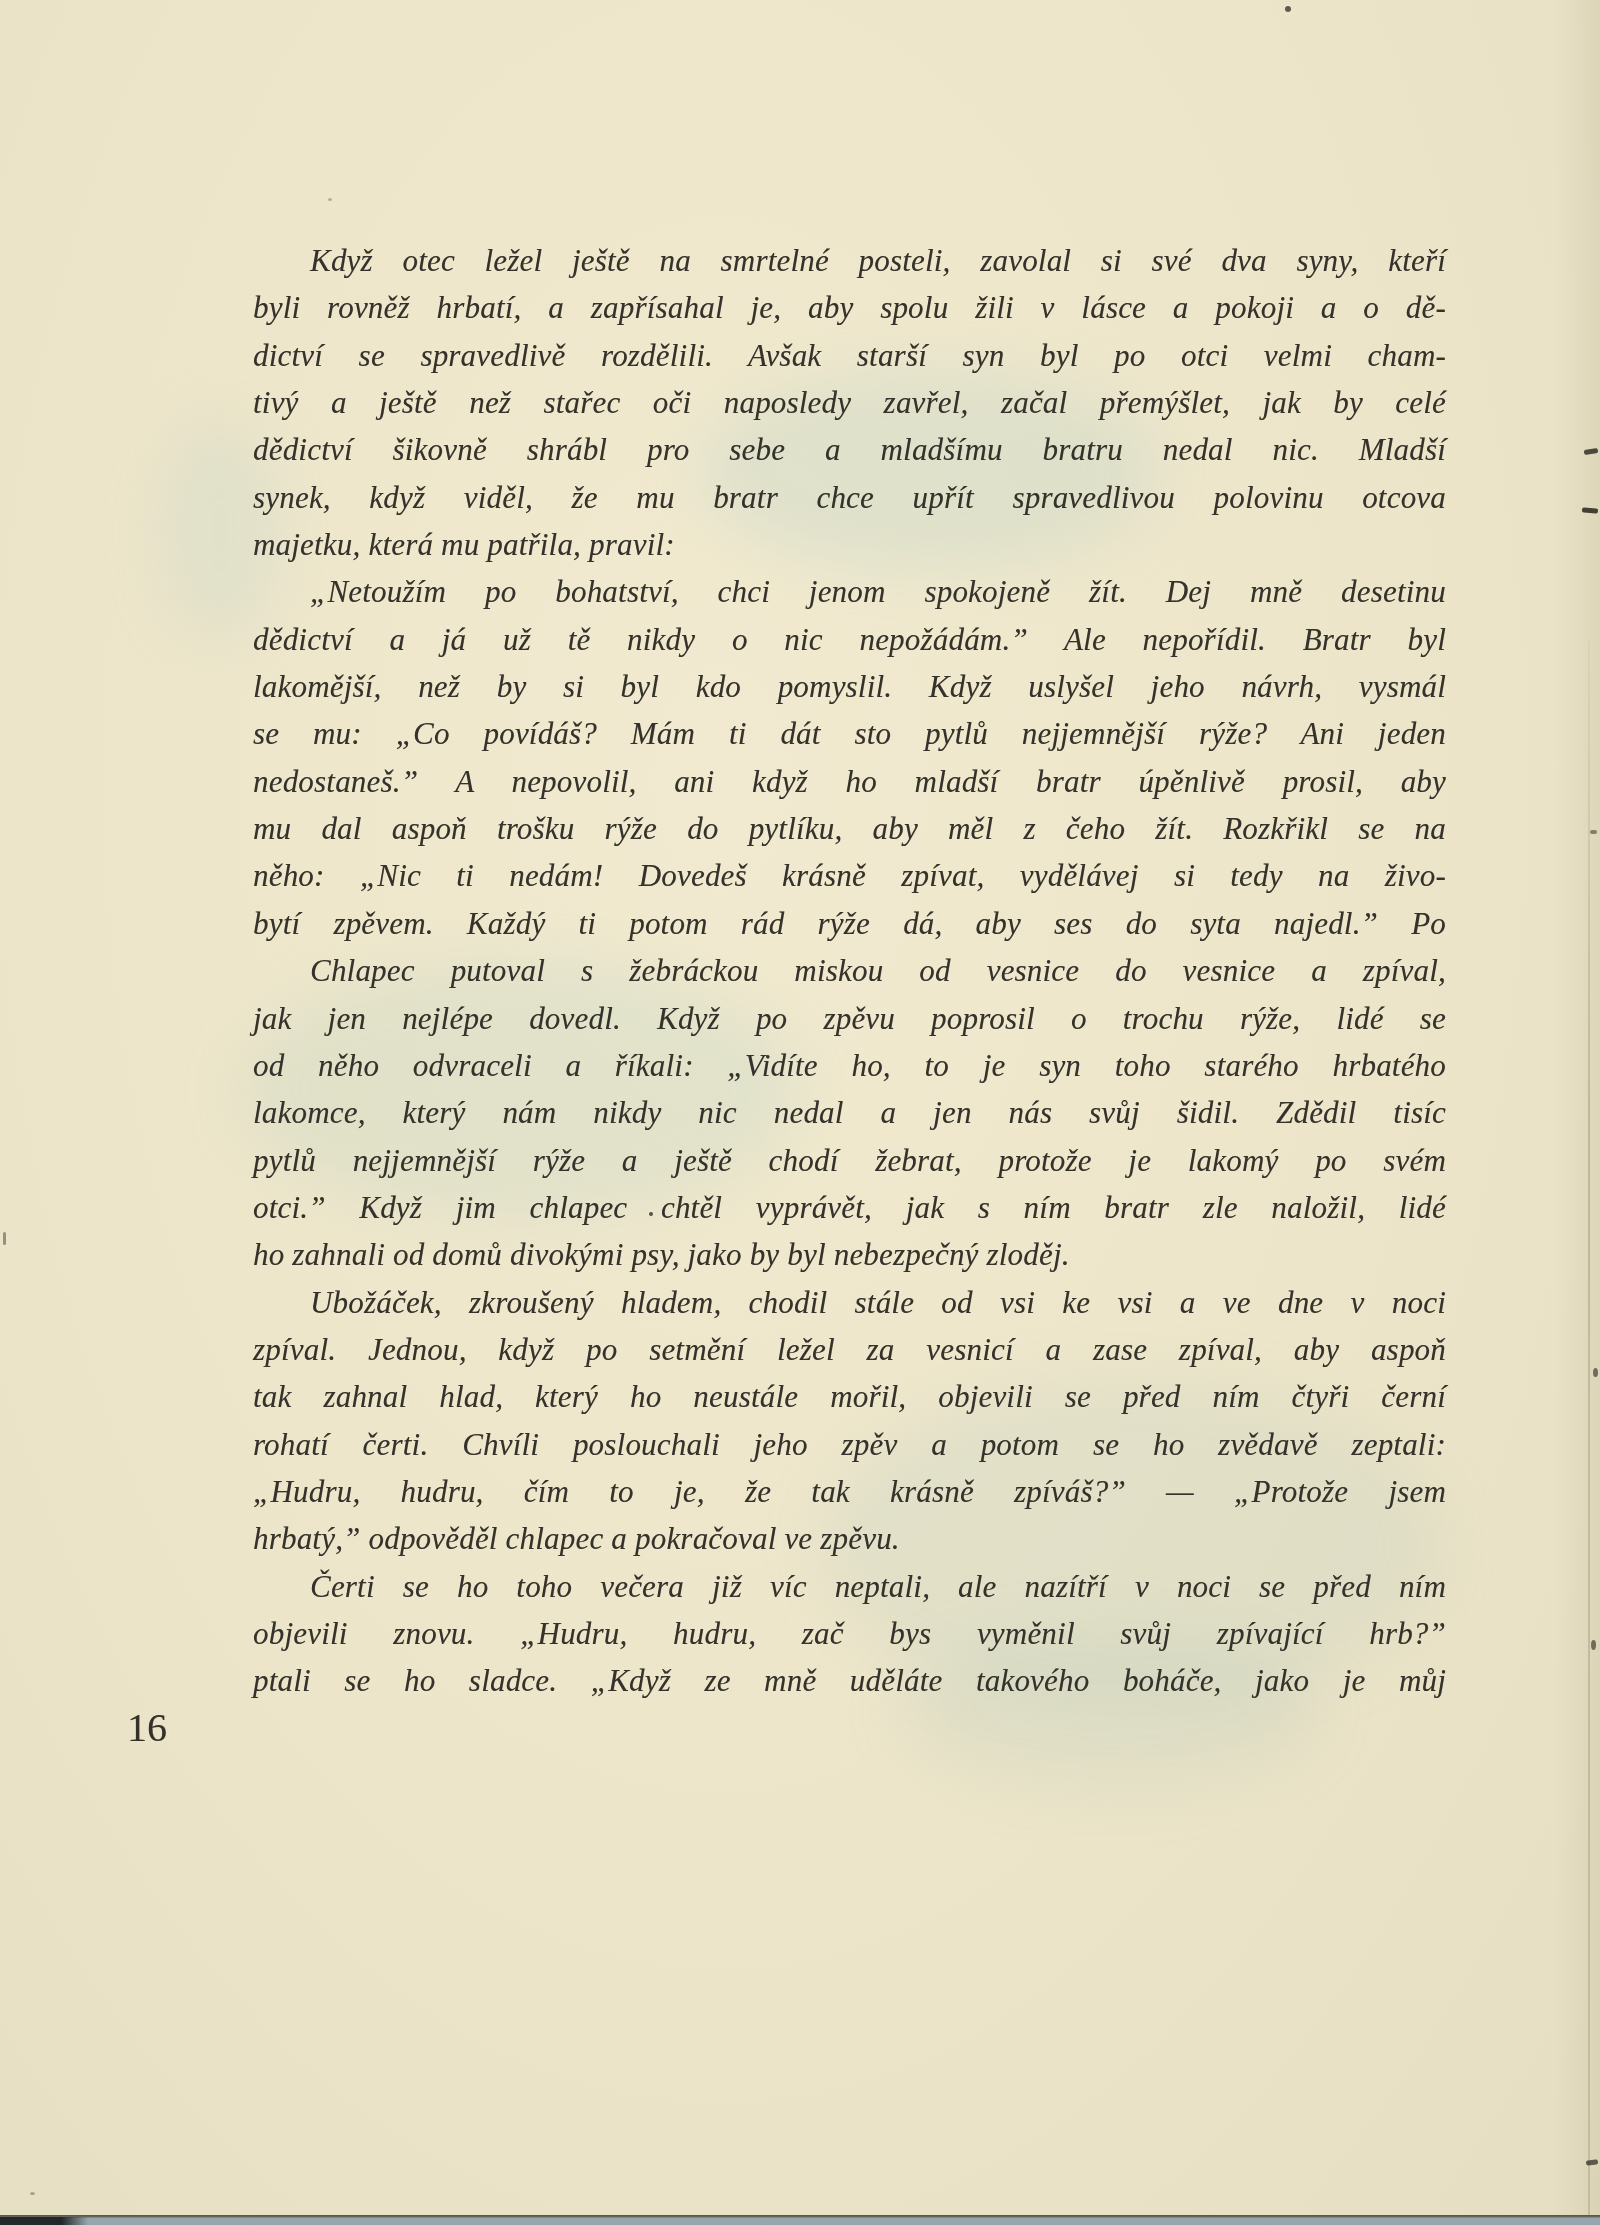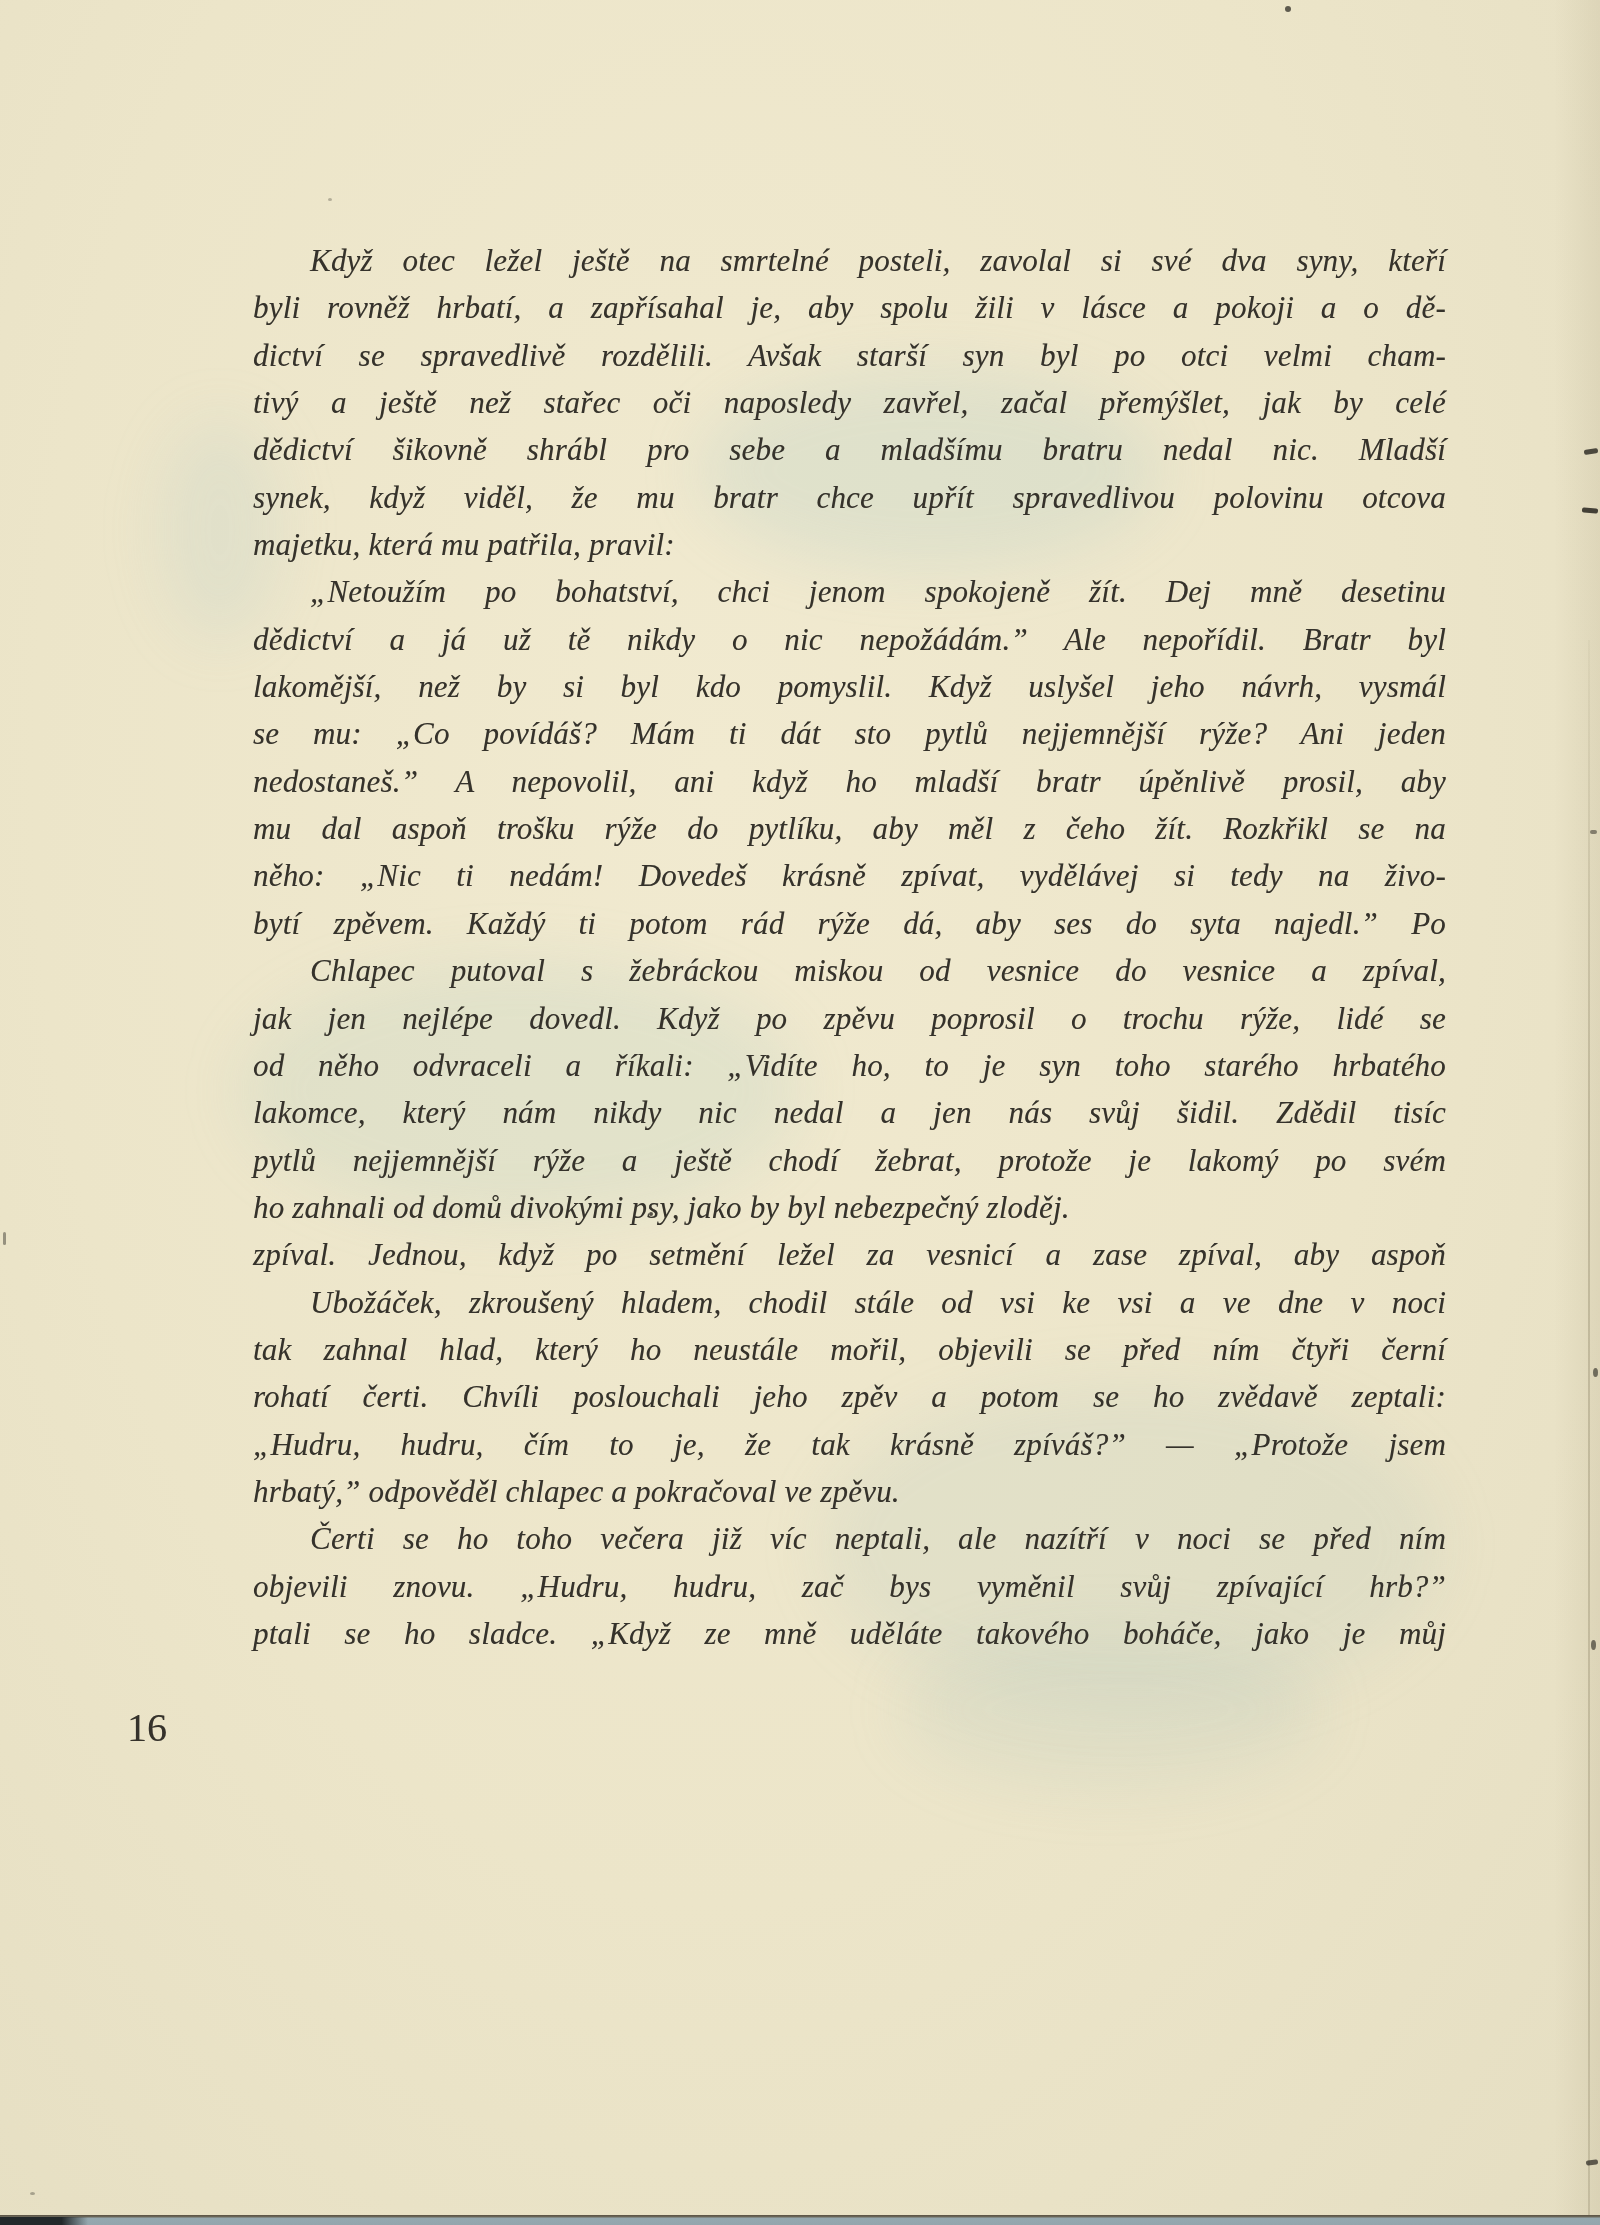--- a/index.html
+++ b/index.html
@@ -114,25 +114,26 @@
         <div class="line">mu dal aspoň trošku rýže do pytlíku, aby měl z čeho žít. Rozkřikl se na</div>
         <div class="line">něho: „Nic ti nedám! Dovedeš krásně zpívat, vydělávej si tedy na živo-</div>
         <div class="line">bytí zpěvem. Každý ti potom rád rýže dá, aby ses do syta najedl.” Po</div>
       </div>
       <div>
         <div class="line indent">Chlapec putoval s žebráckou miskou od vesnice do vesnice a zpíval,</div>
         <div class="line">jak jen nejlépe dovedl. Když po zpěvu poprosil o trochu rýže, lidé se</div>
         <div class="line">od něho odvraceli a říkali: „Vidíte ho, to je syn toho starého hrbatého</div>
         <div class="line">lakomce, který nám nikdy nic nedal a jen nás svůj šidil. Zdědil tisíc</div>
         <div class="line">pytlů nejjemnější rýže a ještě chodí žebrat, protože je lakomý po svém</div>
+        <div class="line">otci.” Když jim chlapec chtěl vyprávět, jak s ním bratr zle naložil, lidé</div>
         <div class="line endline">ho zahnali od domů divokými psy, jako by byl nebezpečný zloděj.</div>
       </div>
       <div>
+        <div class="line indent">Ubožáček, zkroušený hladem, chodil stále od vsi ke vsi a ve dne v noci</div>
         <div class="line">zpíval. Jednou, když po setmění ležel za vesnicí a zase zpíval, aby aspoň</div>
-        <div class="line indent">Ubožáček, zkroušený hladem, chodil stále od vsi ke vsi a ve dne v noci</div>
         <div class="line">tak zahnal hlad, který ho neustále mořil, objevili se před ním čtyři černí</div>
         <div class="line">rohatí čerti. Chvíli poslouchali jeho zpěv a potom se ho zvědavě zeptali:</div>
         <div class="line">„Hudru, hudru, čím to je, že tak krásně zpíváš?” — „Protože jsem</div>
         <div class="line endline">hrbatý,” odpověděl chlapec a pokračoval ve zpěvu.</div>
       </div>
       <div>
         <div class="line indent">Čerti se ho toho večera již víc neptali, ale nazítří v noci se před ním</div>
         <div class="line">objevili znovu. „Hudru, hudru, zač bys vyměnil svůj zpívající hrb?”</div>
         <div class="line">ptali se ho sladce. „Když ze mně uděláte takového boháče, jako je můj</div>
       </div>

